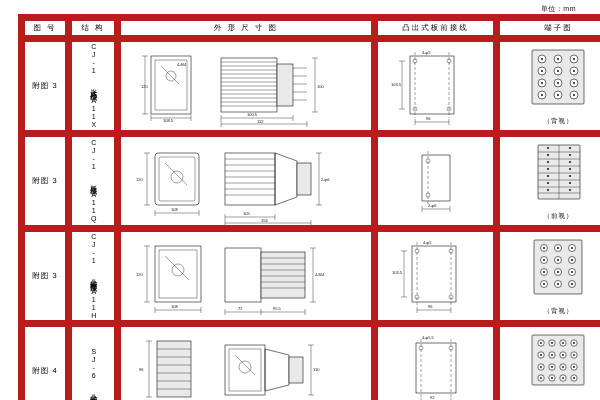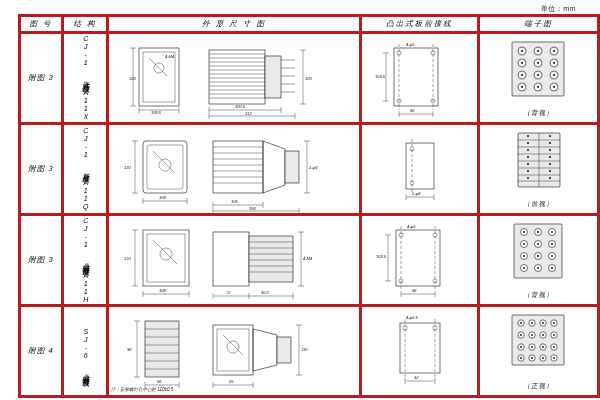--- a/index.html
+++ b/index.html
@@ -2,21 +2,21 @@
 <html><head>
 <meta charset="utf-8">
 <style>
   html,body{margin:0;padding:0;background:#ffffff;}
   body{font-family:"Liberation Sans","DejaVu Sans",sans-serif;}
   #page{position:relative;width:600px;height:400px;background:#fff;overflow:hidden;}
 
   .unit{position:absolute;right:24px;top:4px;font-size:7px;color:#111;letter-spacing:.5px;}
 
   table.spec{position:absolute;left:18px;top:14px;width:564px;height:372px;border-collapse:collapse;table-layout:fixed;}
-  table.spec td,table.spec th{border:3px solid #b91c1c;padding:0;vertical-align:middle;font-style:italic;}
+  table.spec td,table.spec th{border:7px solid #b91c1c;padding:0;vertical-align:middle;}
   thead th{height:14px;font-size:7.5px;font-weight:normal;color:#000;letter-spacing:2px;}
   .c1{width:40px;}
   .c2{width:42px;text-align:center;}
   .c3{width:250px;}
   .c4{width:115px;}
   .c5{width:117px;}
 
   .rowbody td{height:88px;}
 
   .vert{

